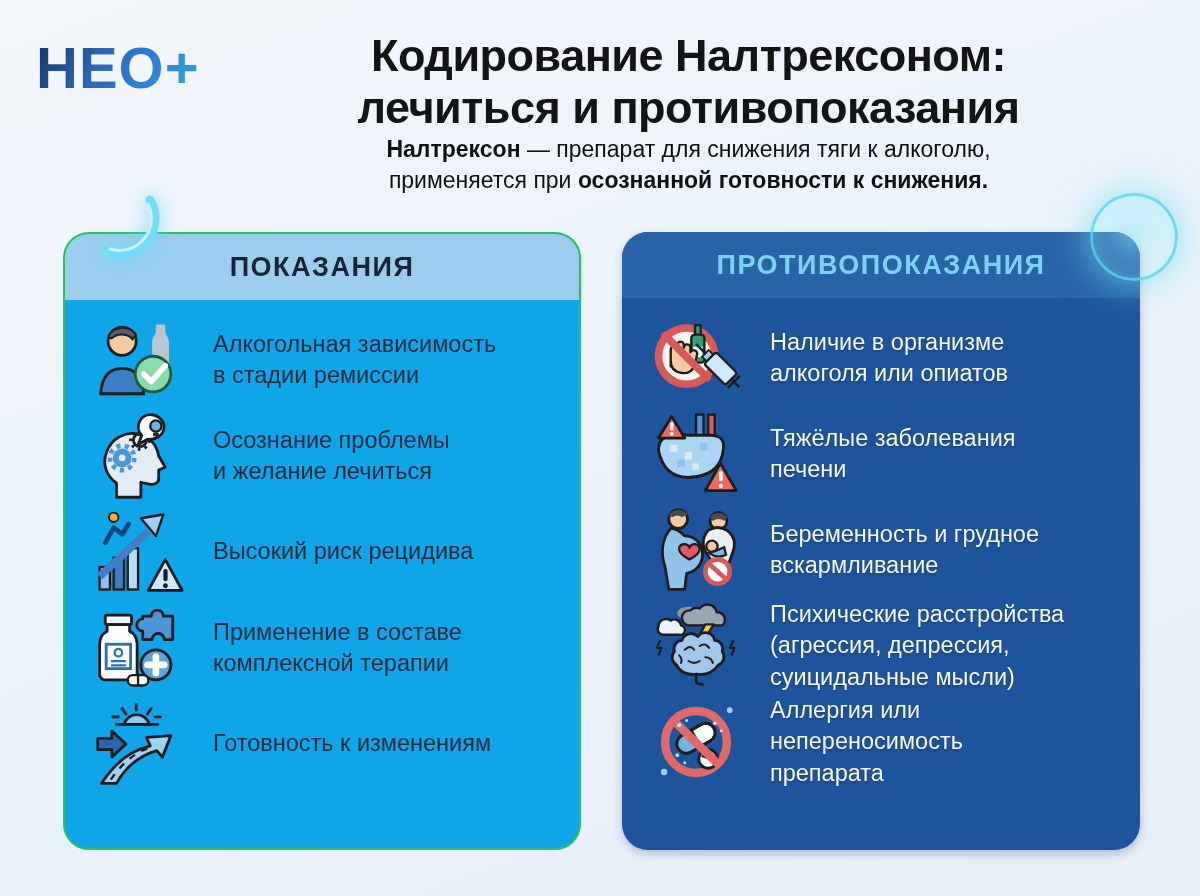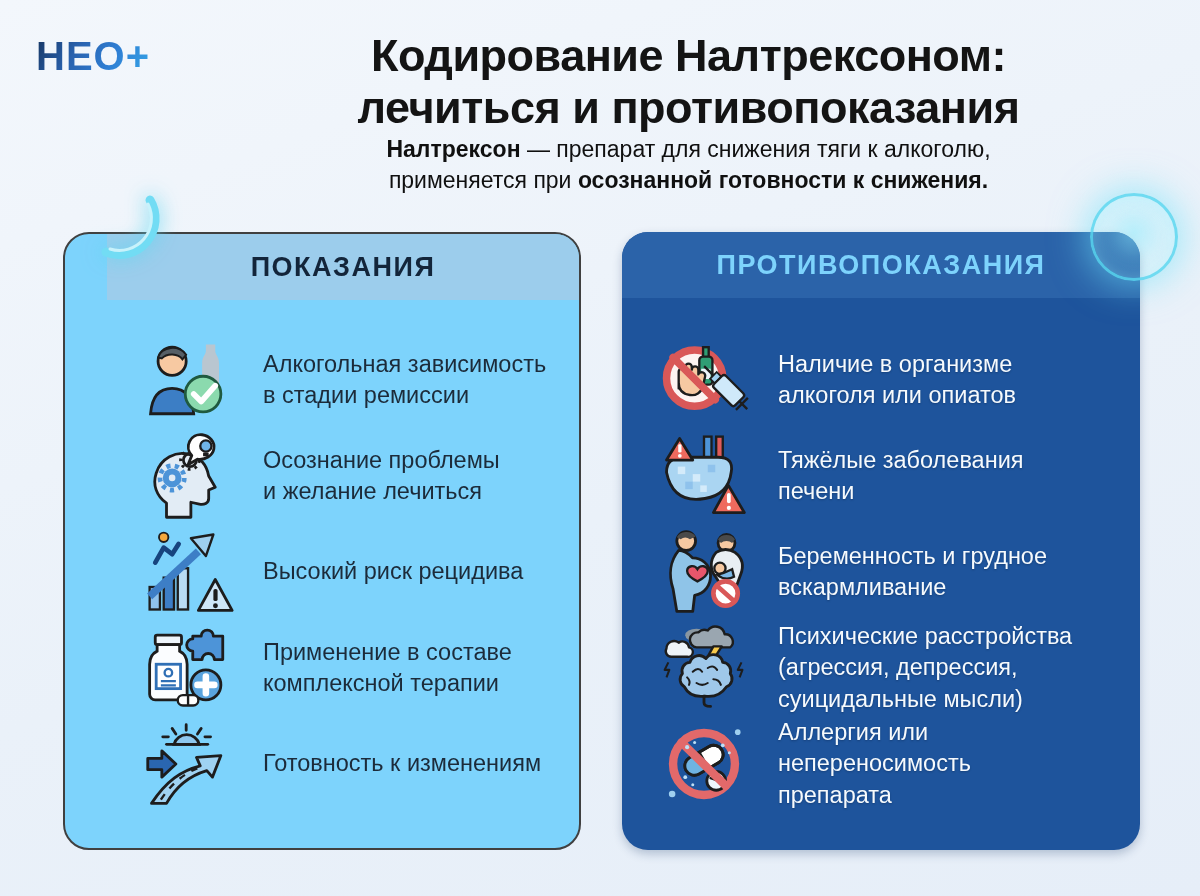--- a/index.html
+++ b/index.html
@@ -5,40 +5,40 @@
   * { margin:0; padding:0; box-sizing:border-box; }
   html,body { width:1200px; height:896px; }
   body {
     font-family:"Liberation Sans","DejaVu Sans",sans-serif;
     background:linear-gradient(160deg,#f3f7fc 0%,#eaf1f9 55%,#e6eef8 100%);
     overflow:hidden; position:relative;
   }
   
   .logo {
     position:absolute; left:36px; top:34px;
-    font-size:40px; font-weight:900; letter-spacing:1px;
+    font-size:58px; font-weight:900; letter-spacing:1px;
     background:linear-gradient(120deg,#16345f 0%,#2a62ae 35%,#2f7fd4 65%,#35a7e8 100%);
     -webkit-background-clip:text; background-clip:text; color:transparent;
   }
   .titles { position:absolute; left:197px; right:20px; top:30px; text-align:center; }
   .title-line { font-size:45px; line-height:1.16; font-weight:800; color:#141414; letter-spacing:-0.5px; }
   .subtitle { font-size:23px; line-height:1.35; color:#101010; }
   .subtitle b { font-weight:700; }
   
   .cards { position:absolute; left:63px; top:232px; width:1077px; height:618px; display:flex; gap:41px; }
   .card { width:518px; height:618px; border-radius:26px; overflow:hidden; display:flex; flex-direction:column; }
-  .card.left { background:#7dd3fc; border:2px solid #404040;padding-left:42px; }
+  .card.left { background:#0ea5e9; border:2px solid #22c55e; }
   .card.right { background:#1e549c; box-shadow:0 4px 10px rgba(20,50,100,.25); }
   .card-header { height:66px; flex:0 0 66px; display:flex; align-items:center; justify-content:center; }
   .card.left .card-header { background:#9ccdec; }
   .card.right .card-header { background:#2b63a9; }
   .card-header h2 { font-size:27px; font-weight:800; letter-spacing:1.5px; }
   .card.left  .card-header h2 { color:#13253a; }
   .card.right .card-header h2 { color:#7dd3fc; }
-  .card-body { flex:1; display:flex; flex-direction:column; justify-content:center; padding:12px 18px 16px 26px;margin-left:8px; }
+  .card-body { flex:1; display:flex; flex-direction:column; justify-content:flex-start; padding:12px 18px 16px 26px; }
   .item { display:flex; align-items:center; gap:26px; }
   .icon-box { width:96px; height:96px; flex:0 0 96px; display:flex; align-items:center; justify-content:center; }
   .item-text { font-size:23.5px; line-height:1.32; font-weight:500; white-space:pre-line; }
   .card.left  .item-text { color:#1c2b3a; }
   .card.right .item-text { color:#f6fafd; text-shadow:0 1px 2px rgba(10,30,60,.35); }
   
   .bubble-crescent { position:absolute; left:92px; top:192px; width:74px; height:74px; z-index:5; filter:drop-shadow(0 0 10px rgba(95,214,240,.9)); }
   .bubble-ring {
     position:absolute; left:1090px; top:193px; width:88px; height:88px; border-radius:50%; z-index:5;
     border:3px solid rgba(90,215,240,.85);

